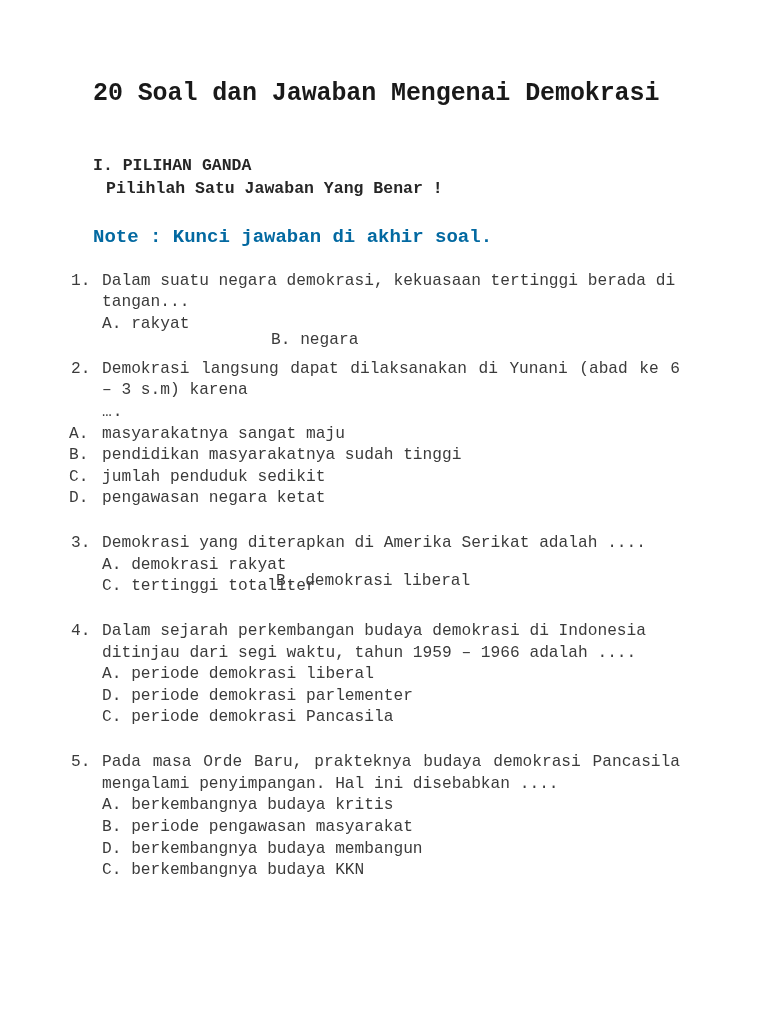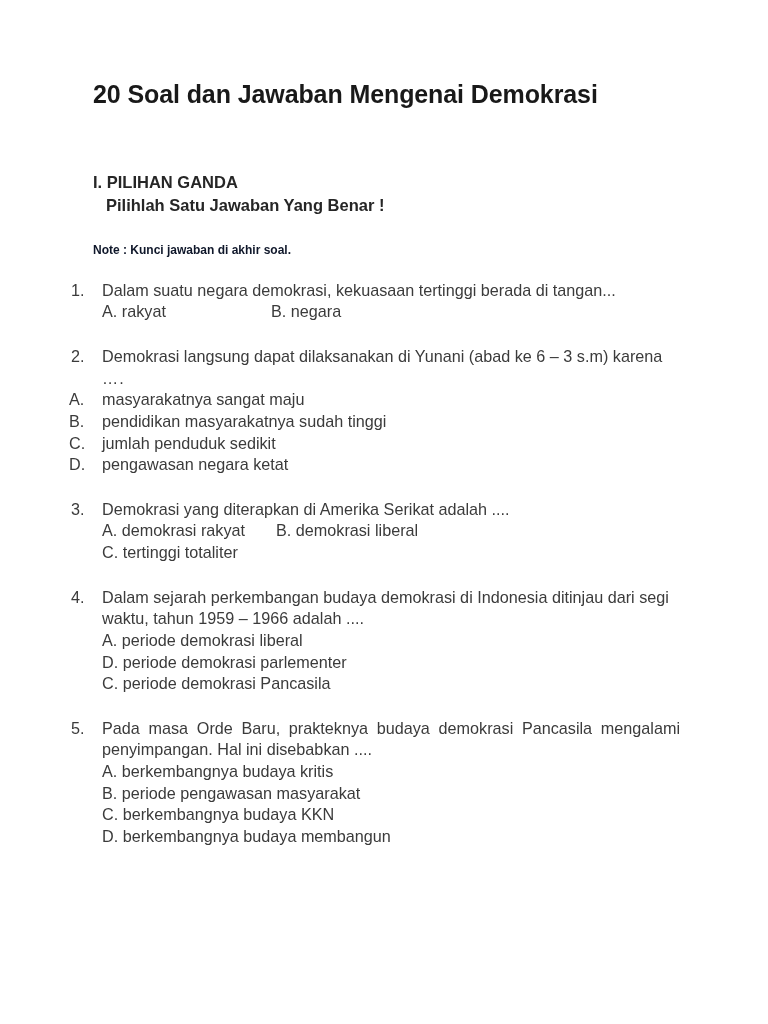--- a/index.html
+++ b/index.html
@@ -6,21 +6,21 @@
     margin: 0;
     padding: 0;
     background: #ffffff;
   }
   .page {
     position: relative;
     width: 768px;
     height: 1024px;
     background: #ffffff;
     overflow: hidden;
-    font-family: Liberation Sans, sans-serif;
+    font-family: Liberation Mono, monospace;
     color: #3b3b3b;
     -webkit-font-smoothing: antialiased;
   }
   .content {
     position: absolute;
     left: 68px;
     top: 0;
     width: 612px;
   }
 
@@ -32,36 +32,36 @@
     letter-spacing: -0.1px;
     margin: 0;
     padding-top: 79px;
     padding-left: 25px;
     line-height: 1.2;
   }
 
   
   .section-head {
     padding-left: 25px;
-    margin-top: 62px;
+    margin-top: 45px;
     font-size: 16.5px;
     font-weight: bold;
     color: #262626;
     line-height: 1.42;
   }
   .section-head .sub {
     display: block;
     padding-left: 13px;
   }
   .note {
     padding-left: 25px;
     margin-top: 25px;
-    font-size: 12px;
+    font-size: 19px;
     font-weight: bold;
-    color: #0f172a;
+    color: #0369a1;
   }
 
   
   .q-block {
     margin-top: 23px;
     font-size: 16.2px;
     line-height: 1.335;
   }
   .q-line {
     position: relative;
@@ -82,21 +82,21 @@
     padding-left: 34px;
   }
   .opt-row {
     position: relative;
     padding-left: 34px;
     white-space: nowrap;
   }
   .opt-col2 {
     position: absolute;
     left: 203px;
-    top: 0;
+    top: 16px;
   }
   .opt-col2.wide {
     left: 208px;
   }
 
   
   .opt-flush {
     position: relative;
     padding-left: 34px;
   }
@@ -186,18 +186,18 @@
       <div class="opt"><span>C.</span> <span>periode demokrasi Pancasila</span></div>
     </div>
 
     <div class="q-block">
       <div class="q-line justify">
         <span class="q-num">5.</span>
         <span>Pada masa Orde Baru, prakteknya budaya demokrasi Pancasila mengalami penyimpangan. Hal ini disebabkan ....</span>
       </div>
       <div class="opt"><span>A.</span> <span>berkembangnya budaya kritis</span></div>
       <div class="opt"><span>B.</span> <span>periode pengawasan masyarakat</span></div>
+      <div class="opt"><span>D.</span> <span>berkembangnya budaya membangun</span></div>
       <div class="opt"><span>C.</span> <span>berkembangnya budaya KKN</span></div>
-      <div class="opt"><span>D.</span> <span>berkembangnya budaya membangun</span></div>
     </div>
 
   </div>
 </div>
 
 </body></html>

